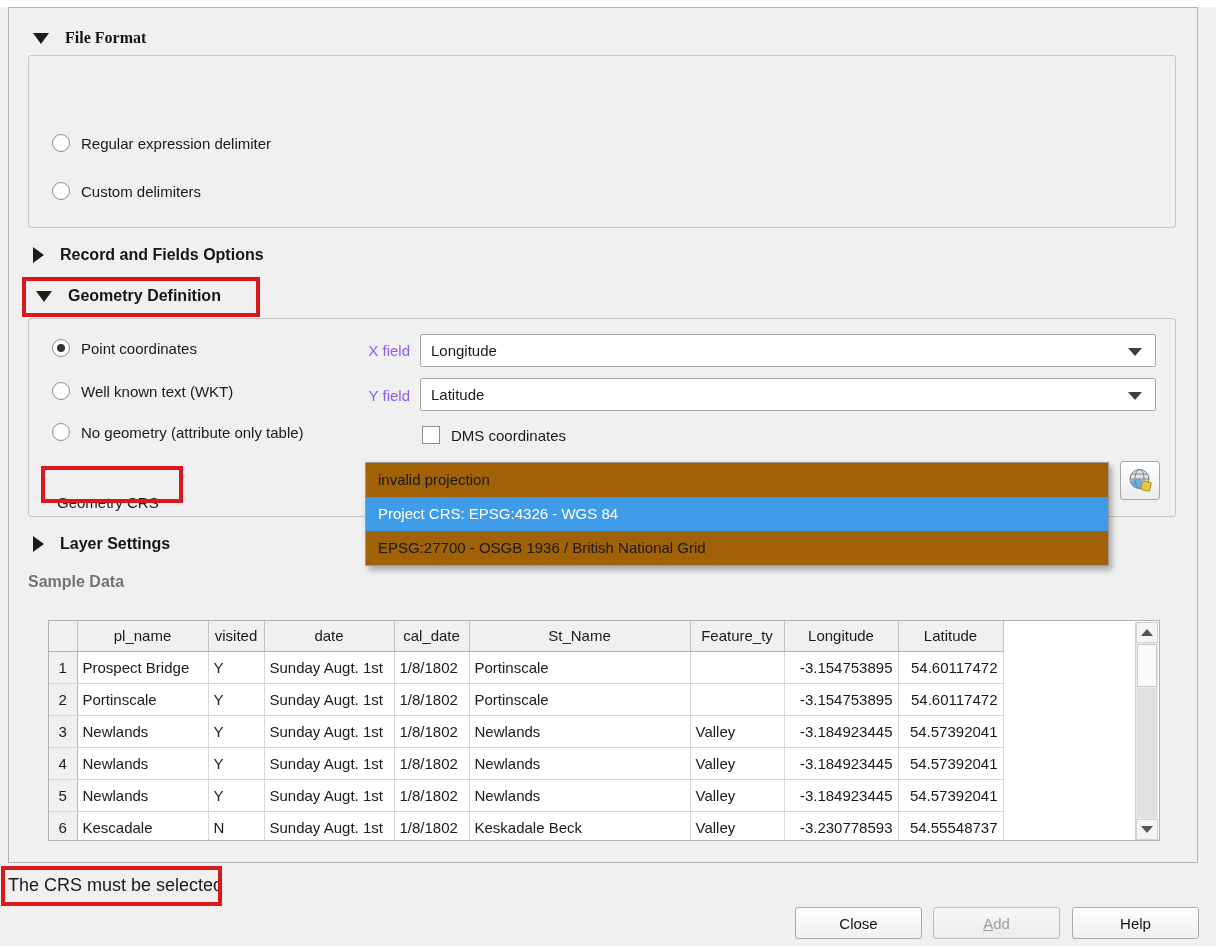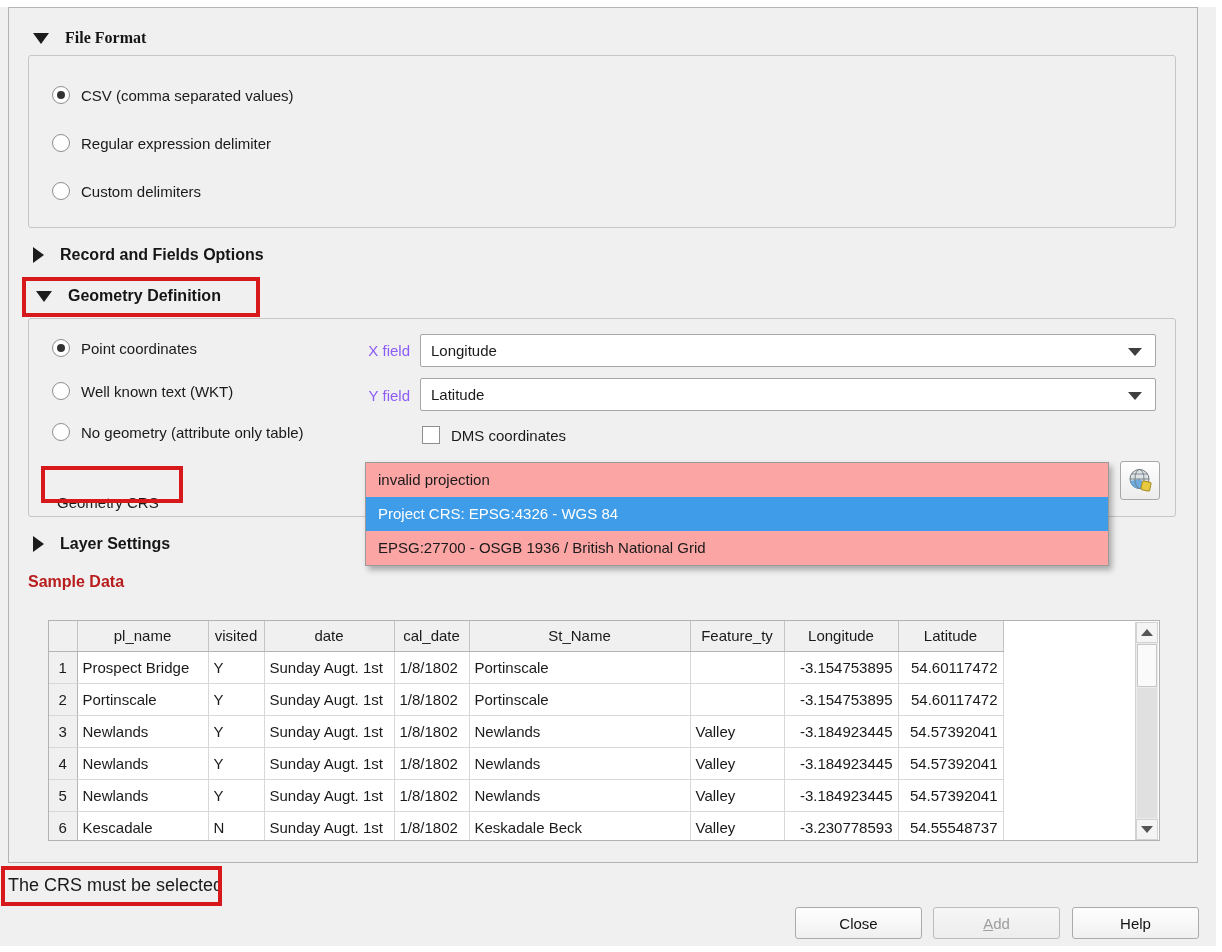--- a/index.html
+++ b/index.html
@@ -32,32 +32,32 @@
   .combo { position:absolute; background:#fff; border:1px solid #a6a6a6; border-radius:2px;
            font-size:15px; color:#1a1a1a; display:flex; align-items:center; padding-left:10px; }
   .combo-arrow { position:absolute; right:13px; top:50%; margin-top:-3px; width:0; height:0;
            border-left:7px solid transparent; border-right:7px solid transparent;
            border-top:8px solid #3f3f3f; }
 
   .red-box { position:absolute; border:4px solid #d8191c; background:transparent; z-index:8; }
   .plain-label { position:absolute; font-size:15px; color:#1a1a1a; }
 
   .crs-popup { position:absolute; left:365px; top:462px; width:744px; height:104px; z-index:6;
-               background:#fca5a5; border:1px solid #9a9a9a;
+               background:#a16207; border:1px solid #9a9a9a;
                box-shadow:3px 4px 6px rgba(0,0,0,0.30); }
   .crs-item { height:34px; line-height:34px; padding-left:12px; font-size:15px; color:#1a1a1a;
               overflow:hidden; white-space:nowrap; }
   .crs-item.selected { background:#3f9ce8; color:#ffffff; }
 
   .icon-btn { position:absolute; left:1120px; top:461px; width:40px; height:39px;
               border:1px solid #a8a8a8; border-radius:3px;
               background:linear-gradient(#ffffff,#ececec);
               display:flex; align-items:center; justify-content:center; }
 
-  .sd-title { position:absolute; left:28px; top:573px; font-weight:bold; font-size:16px; color:#b91c1c; }
+  .sd-title { position:absolute; left:28px; top:573px; font-weight:bold; font-size:16px; color:#737373; }
 
   .table-frame { position:absolute; left:48px; top:620px; width:1112px; height:221px;
                  background:#ffffff; border:1px solid #b2b2b2; overflow:hidden; }
   table.sample-table { border-collapse:collapse; table-layout:fixed; width:954px; }
   .sample-table th { height:30px; background:#f0f0f0; font-weight:normal; font-size:15px; color:#1a1a1a;
                  border-right:1px solid #c4c4c4; border-bottom:1px solid #b4b4b4; text-align:center;
                  overflow:hidden; white-space:nowrap; }
   .sample-table td { height:32px; font-size:15px; color:#1a1a1a; background:#fff;
                  border-right:1px solid #d8d8d8; border-bottom:1px solid #d8d8d8;
                  padding:0 5px; overflow:hidden; white-space:nowrap; }
@@ -96,24 +96,20 @@
 
 <div id="app">
   <div class="dlg-bg"></div>
   <div class="scroll-border"></div>
 
   <div class="sec-head" style="left:33px; top:29px;font-family:Liberation Serif, serif;">
     <span class="tri-d"></span>
     <span>File Format</span>
   </div>
   <div class="group-frame" style="left:28px; top:55px; width:1148px; height:173px;"></div>
-  <div class="opt-row" style="left:52px; top:84px;">
-    <span class="radio checked"></span>
-    <span>CSV (comma separated values)</span>
-  </div>
   <div class="opt-row" style="left:52px; top:132px;">
     <span class="radio"></span>
     <span>Regular expression delimiter</span>
   </div>
   <div class="opt-row" style="left:52px; top:180px;">
     <span class="radio"></span>
     <span>Custom delimiters</span>
   </div>
 
   <div class="sec-head" style="left:33px; top:246px;">

